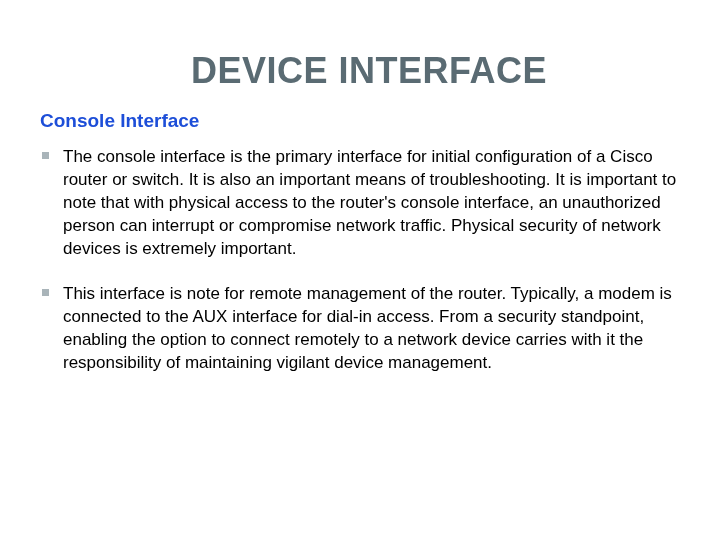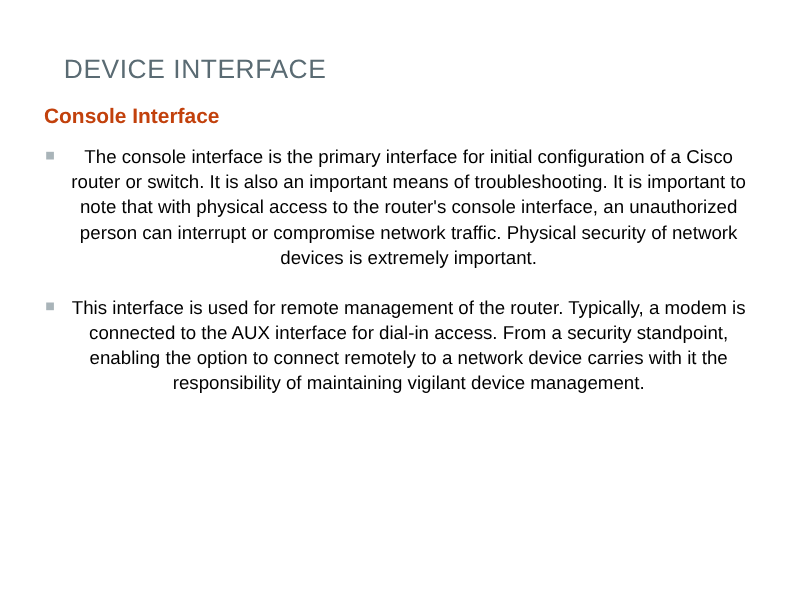--- a/index.html
+++ b/index.html
@@ -9,37 +9,37 @@
     height: 540px;
     background: #ffffff;
     font-family: Arial, Helvetica, sans-serif;
     color: #000000;
   }
   .slide {
     box-sizing: border-box;
     padding: 50px 40px 40px 40px;
   }
   .title {
-    font-size: 24px;
-    font-weight: normal;
+    font-size: 36px;
+    font-weight: bold;
     letter-spacing: 0.5px;
     color: #5a6b73;
     margin: 0 0 18px 18px;
+    text-align: center;
   }
   .section-heading {
     font-size: 19px;
     font-weight: bold;
-    color: #c2410c;
+    color: #1d4ed8;
     margin: 0 0 14px 0;
   }
   .bullet-row {
     display: flex;
     align-items: flex-start;
     margin: 0 0 22px 0;
-    text-align: center;
   }
   .square-bullet {
     flex: 0 0 auto;
     width: 7px;
     height: 7px;
     background: #a9b4b9;
     margin: 6px 14px 0 2px;
   }
   .bullet-text {
     flex: 1 1 auto;
@@ -55,15 +55,15 @@
   <h1 class="title">DEVICE INTERFACE</h1>
 
   <div class="section-heading">Console Interface</div>
   <div class="bullet-row">
     <div class="square-bullet"></div>
     <div class="bullet-text">The console interface is the primary interface for initial configuration of a Cisco router or switch. It is also an important means of troubleshooting. It is important to note that with physical access to the router's console interface, an unauthorized person can interrupt or compromise network traffic. Physical security of network devices is extremely important.</div>
   </div>
 
   <div class="bullet-row">
     <div class="square-bullet"></div>
-    <div class="bullet-text">This interface is used for remote management of the router. Typically, a modem is connected to the AUX interface for dial-in access. From a security standpoint, enabling the option to connect remotely to a network device carries with it the responsibility of maintaining vigilant device management.</div>
+    <div class="bullet-text">This interface is note for remote management of the router. Typically, a modem is connected to the AUX interface for dial-in access. From a security standpoint, enabling the option to connect remotely to a network device carries with it the responsibility of maintaining vigilant device management.</div>
   </div>
 </div>
 
 </body></html>

